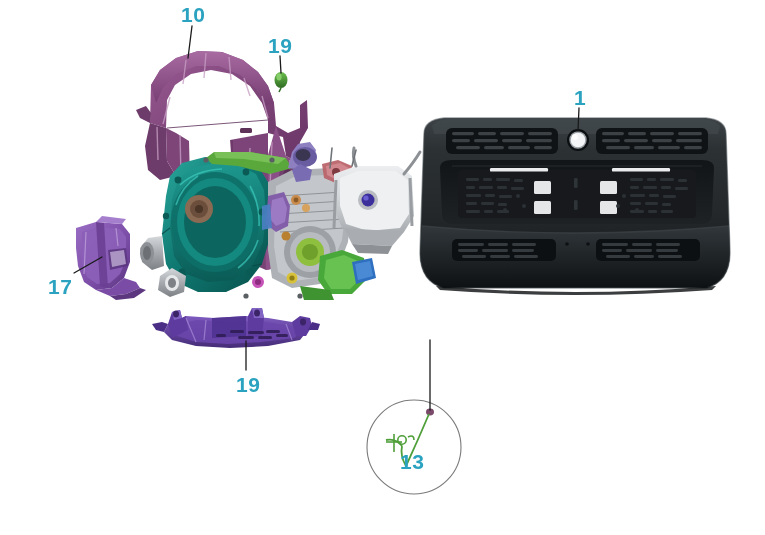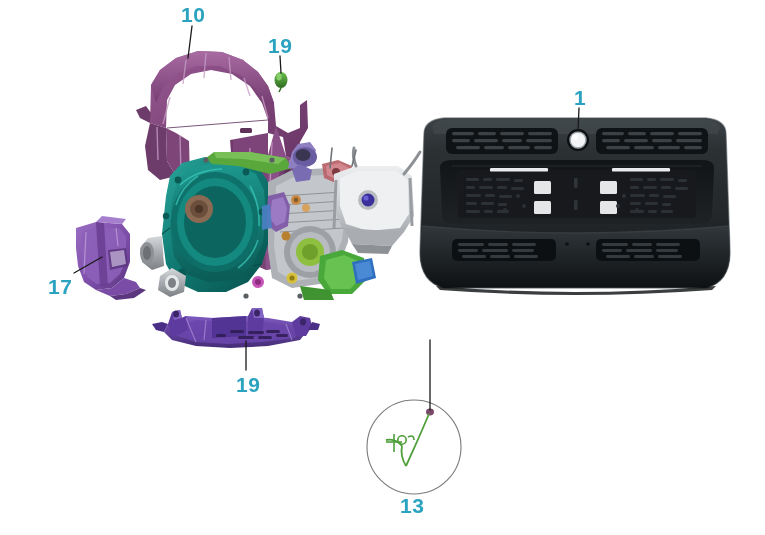--- a/index.html
+++ b/index.html
@@ -554,15 +554,15 @@
   <div class="callout" style="left:181px; top:4px;">10</div>
 
   <div class="callout" style="left:268px; top:35px;">19</div>
 
   <div class="callout" style="left:574px; top:87px;">1</div>
 
   <div class="callout" style="left:48px; top:276px;">17</div>
 
   <div class="callout" style="left:236px; top:374px;">19</div>
 
-  <div class="callout" style="left:400px; top:495px;">13</div>
+  <div class="callout" style="left:400px; top:451px;">13</div>
 
 </div>
 
 </body></html>

